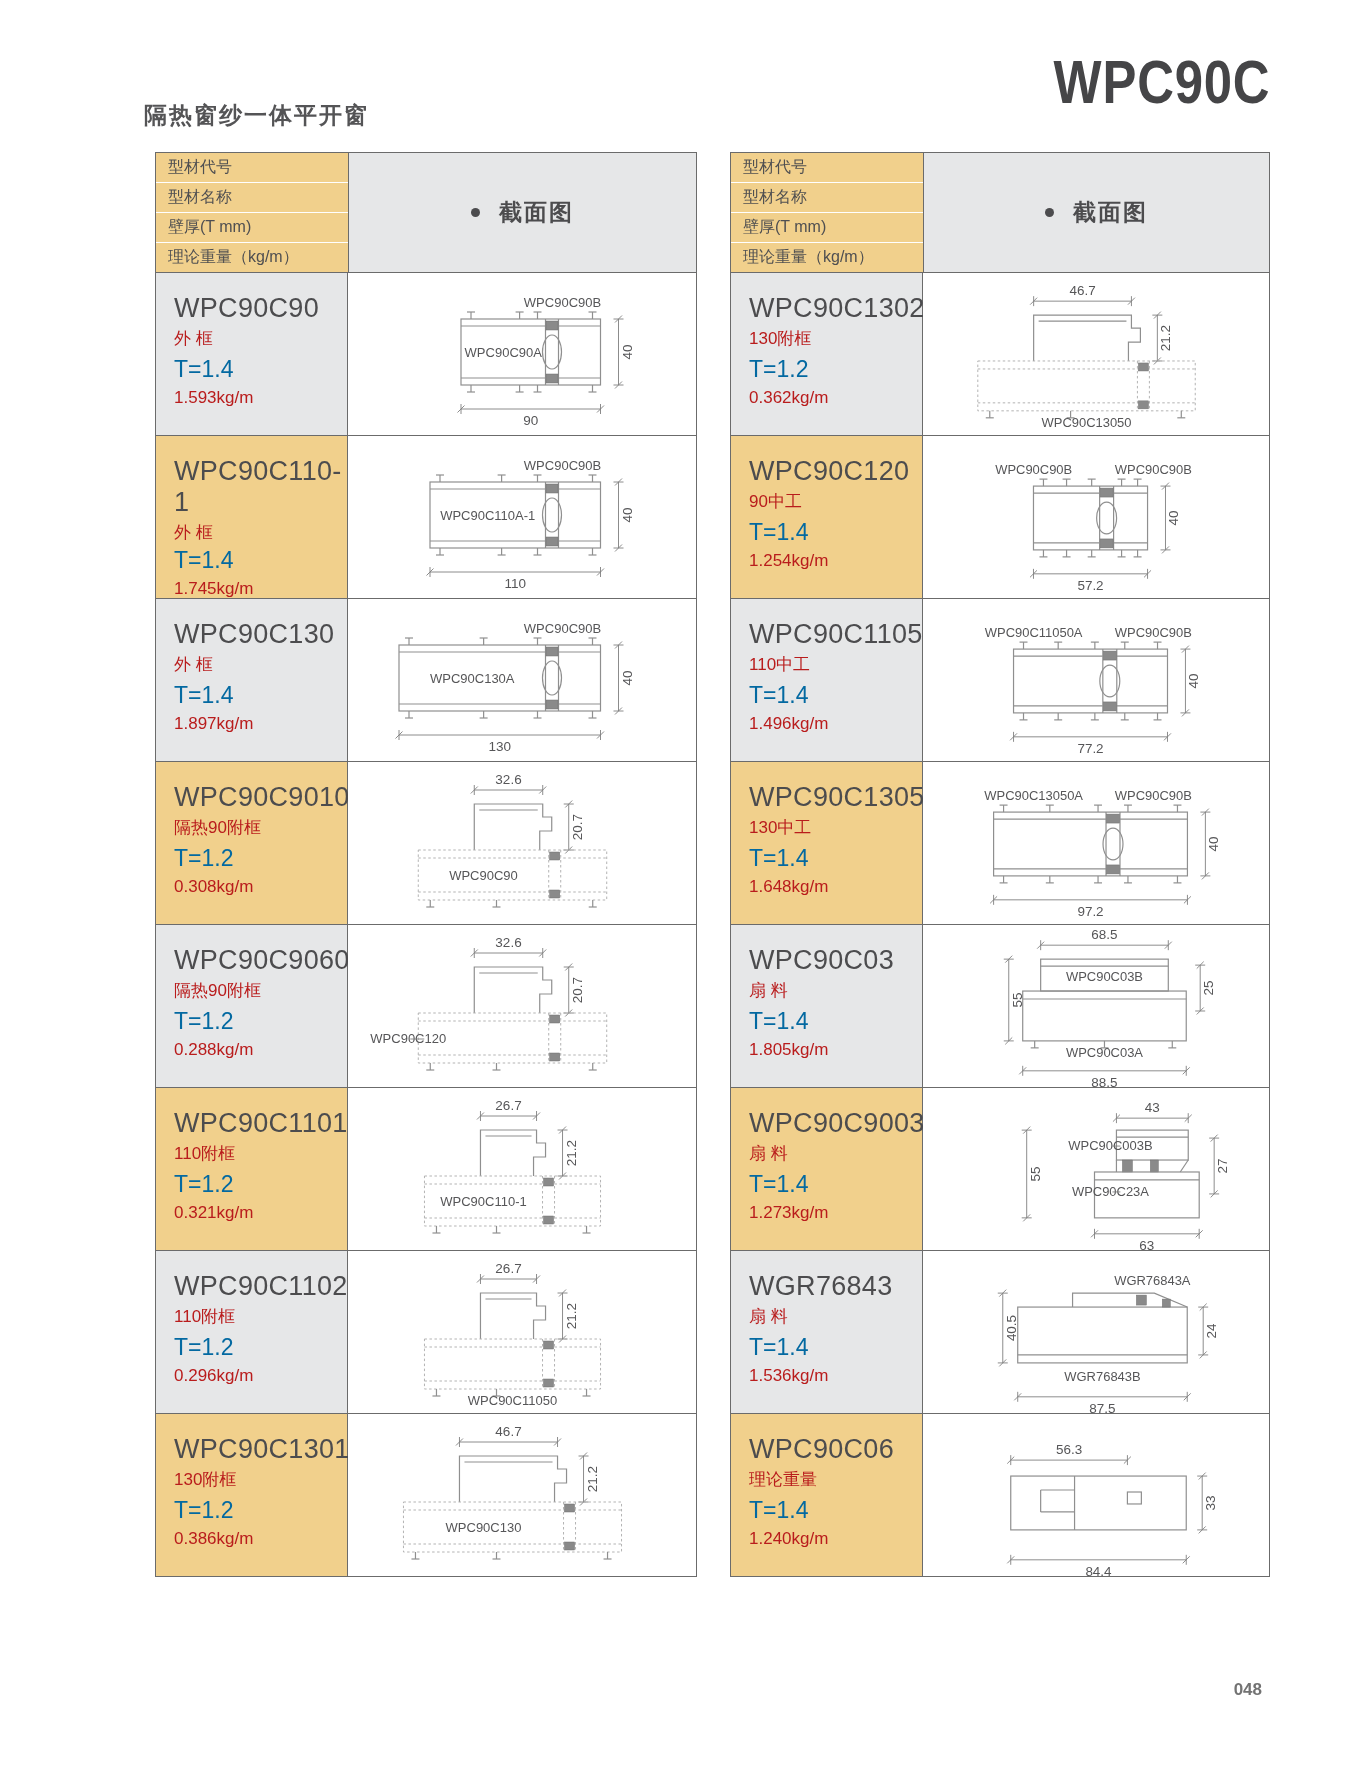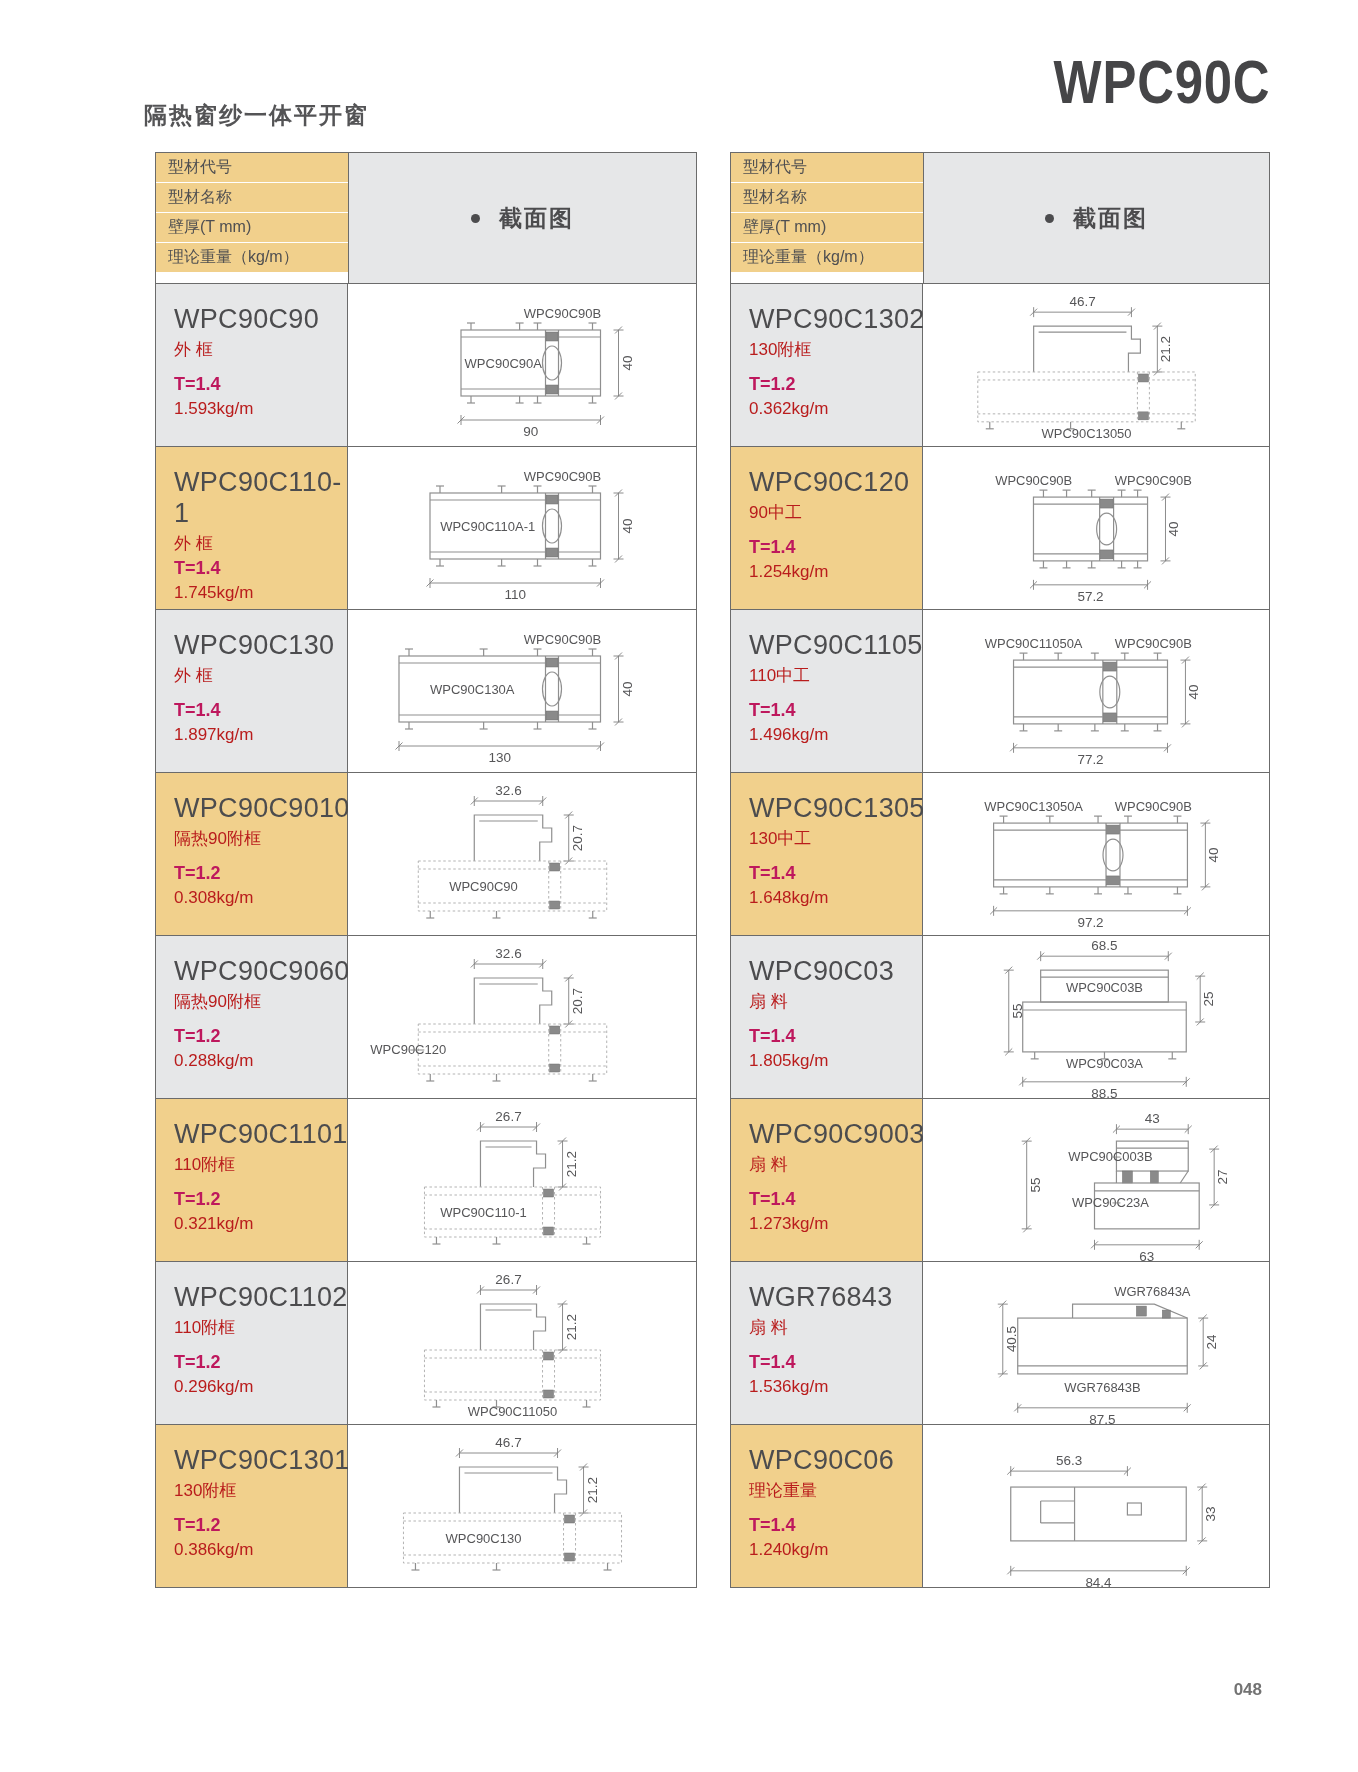--- a/index.html
+++ b/index.html
@@ -16,34 +16,34 @@
 
   .ptable{position:absolute;top:152px;width:542px;border:1px solid var(--border);
         box-sizing:border-box;background:#fff;}
   #table-0{left:155px;}
   #table-1{left:730px;width:540px;}
 
   .thead{display:flex;}
   .hlabels{width:192px;border-right:1px solid var(--border);background:#fff;flex:none;}
   .hrow{height:29px;background:var(--tan);margin-bottom:1px;display:flex;align-items:center;
         padding-left:12px;font-size:16px;color:#4f4f51;box-sizing:border-box;}
-  .hrow:last-child{margin-bottom:11px;}
+  .hrow:last-child{margin-bottom:0;}
   .shead{flex:1;background:var(--gray);display:flex;align-items:center;justify-content:center;gap:19px;}
   .bullet{width:9px;height:9px;border-radius:50%;background:#4c4c4e;flex:none;}
   .stitle{font-size:23px;font-weight:600;color:#4c4c4e;letter-spacing:2px;}
 
   .prow{display:flex;height:162px;border-top:1px solid var(--border);}
   .lcell{width:192px;flex:none;border-right:1px solid var(--border);box-sizing:border-box;
         display:flex;flex-direction:column;padding:0 10px 0 18px;}
   .prow.gray .lcell{background:var(--gray);}
   .prow.tan .lcell{background:var(--tan);}
   .code{margin-top:20px;font-size:27px;color:#4c4c4e;letter-spacing:0.3px;}
   .pname{margin-top:3px;font-size:17px;color:#b91c1c;}
   .spacer{flex:1;}
-  .thick{font-size:18px;color:#be185d;line-height:1.45;font-weight:bold;}
+  .thick{font-size:23px;color:#0369a1;line-height:1.45;}
   .weight{font-size:17px;color:#b91c1c;line-height:1.45;margin-bottom:24px;}
   .dcell{flex:1;background:#fff;display:flex;align-items:center;justify-content:center;}
   .dcell svg{width:100%;height:162px;display:block;}
 
   svg .pl{fill:none;stroke:#8f8f8f;stroke-width:1.2;}
   svg .dash{fill:none;stroke:#b3b3b3;stroke-width:1;stroke-dasharray:2.5 2.5;}
   svg .dl{stroke:#7f7f7f;stroke-width:0.9;fill:none;}
   svg .hatch{fill:#8a8a8a;stroke:#6f6f6f;stroke-width:0.5;}
   svg text{font-family:"Liberation Sans","DejaVu Sans",sans-serif;}
   svg .dtxt{fill:#565658;font-size:13.5px;text-anchor:middle;}

